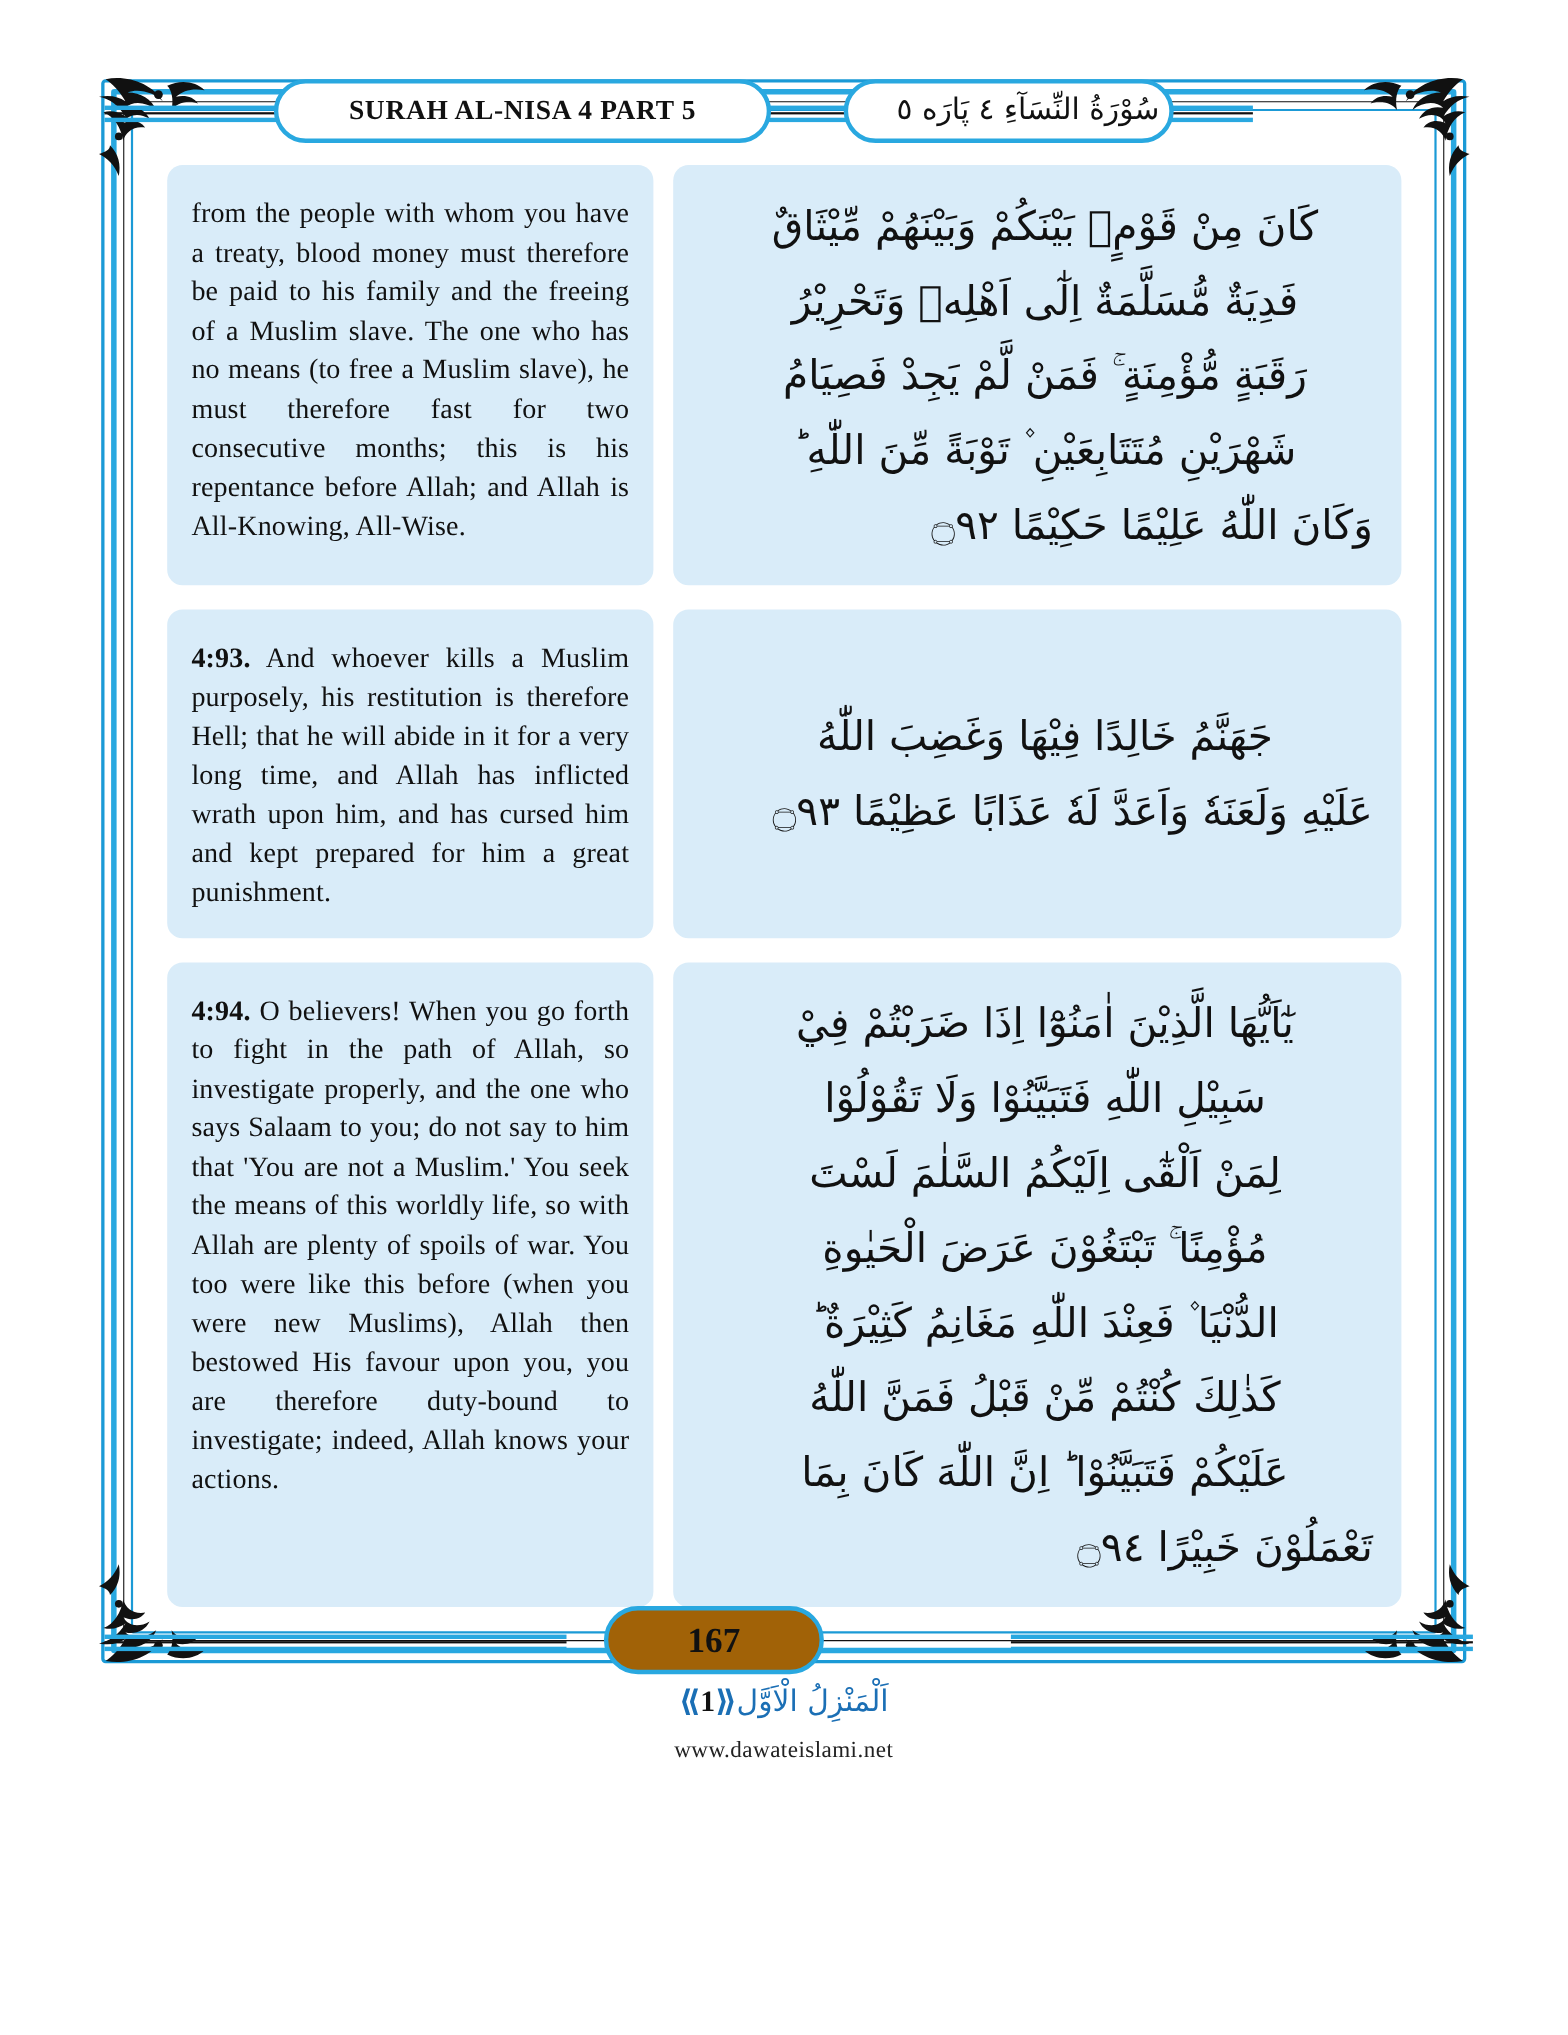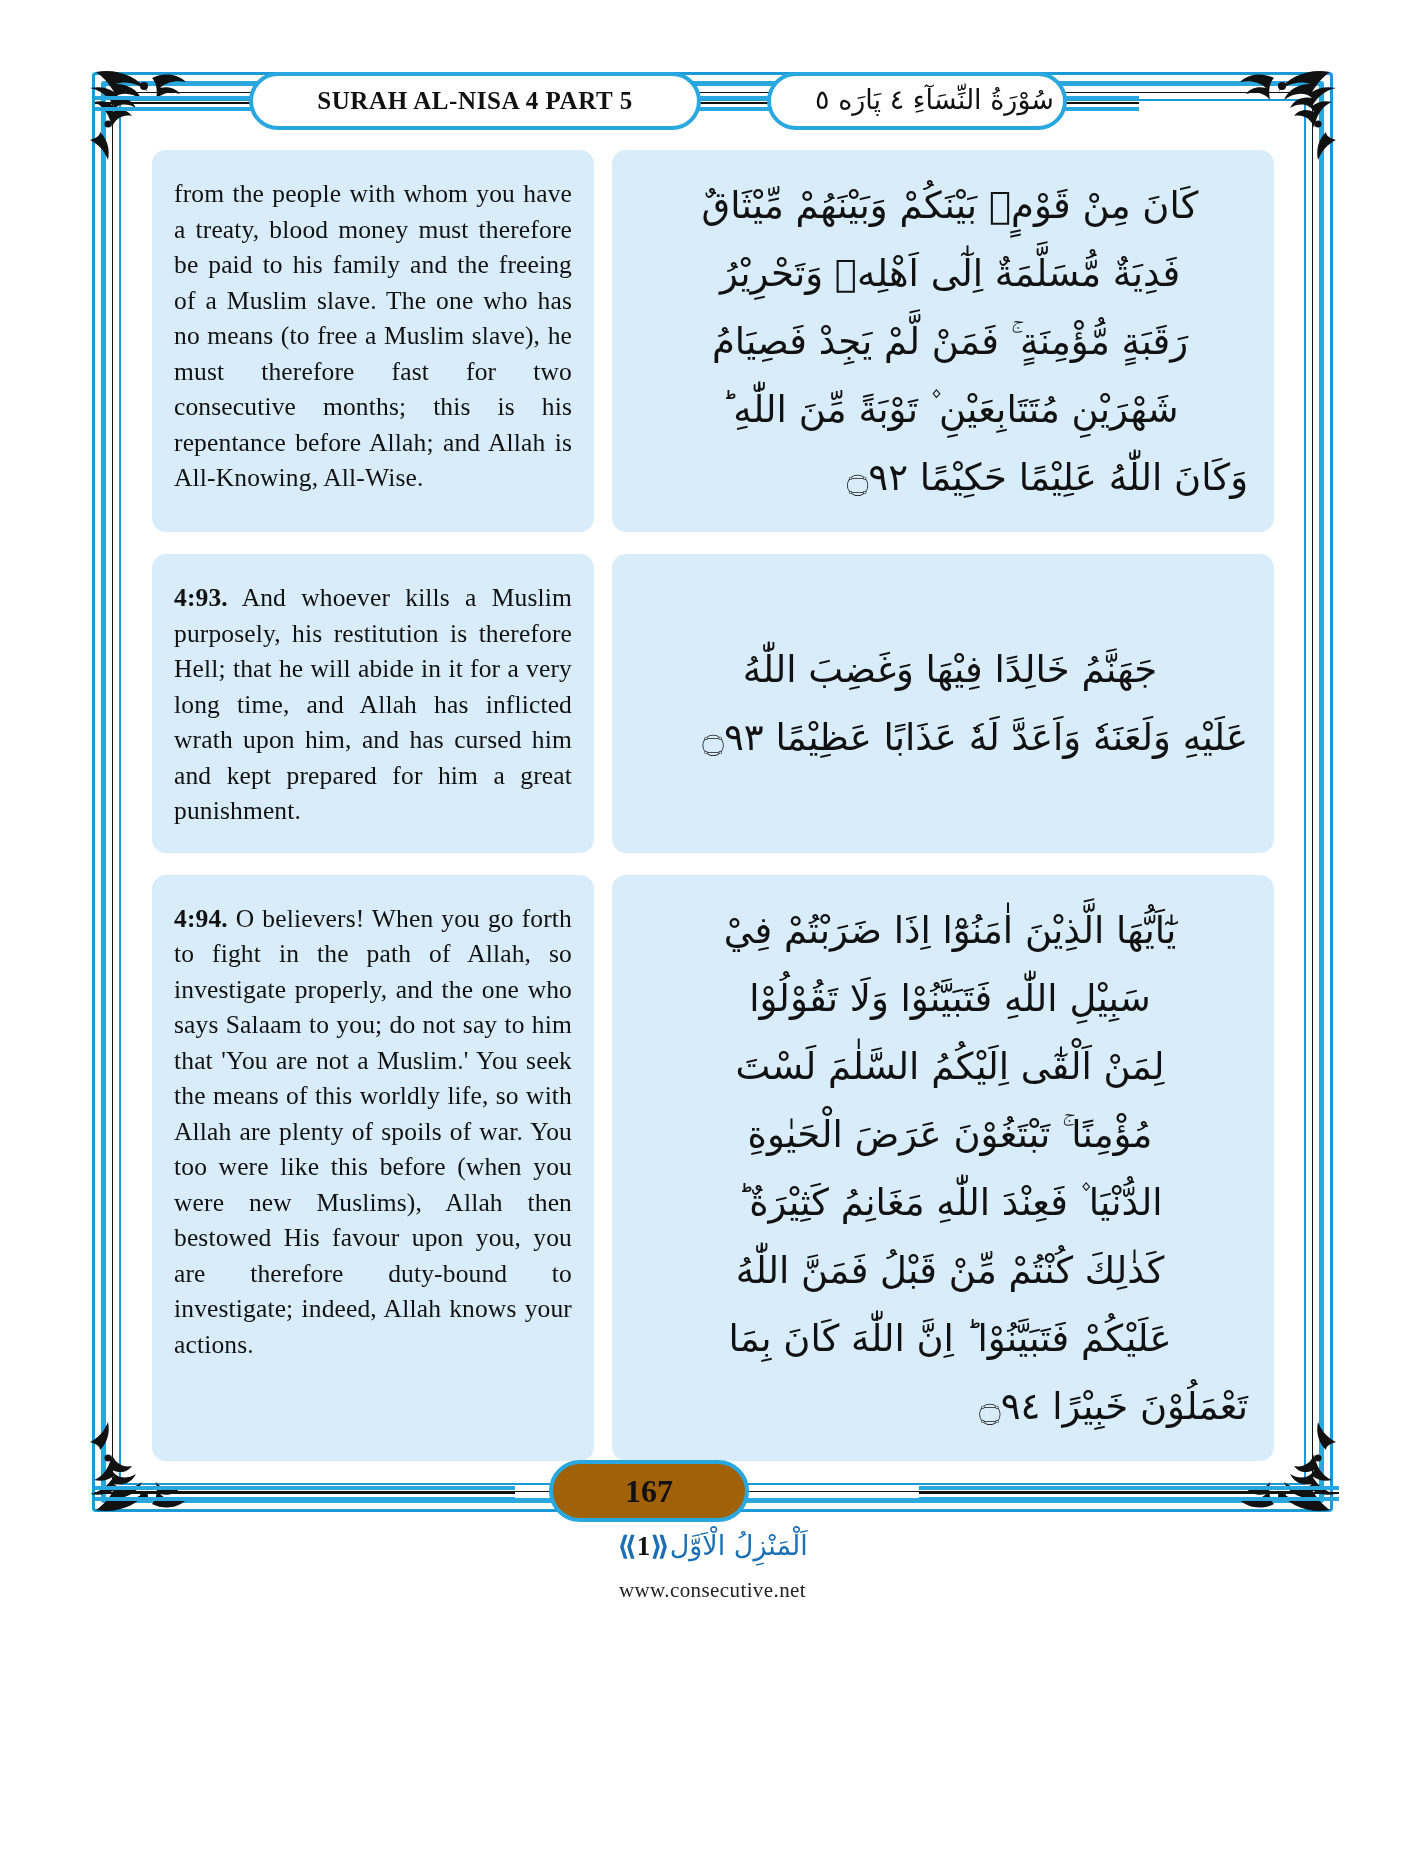--- a/index.html
+++ b/index.html
@@ -386,15 +386,15 @@
 
     <div class="pagenum-badge">
       <span>167</span>
     </div>
   </div>
 
   <div class="manzil">
     <span>اَلْمَنْزِلُ الْاَوَّل</span><span class="bracket">⟪</span><span class="num">1</span><span class="bracket">⟫</span>
   </div>
 
-  <div class="site">www.consecutive.net</div>
+  <div class="site">www.dawateislami.net</div>
 
 </div>
 
 </body></html>

